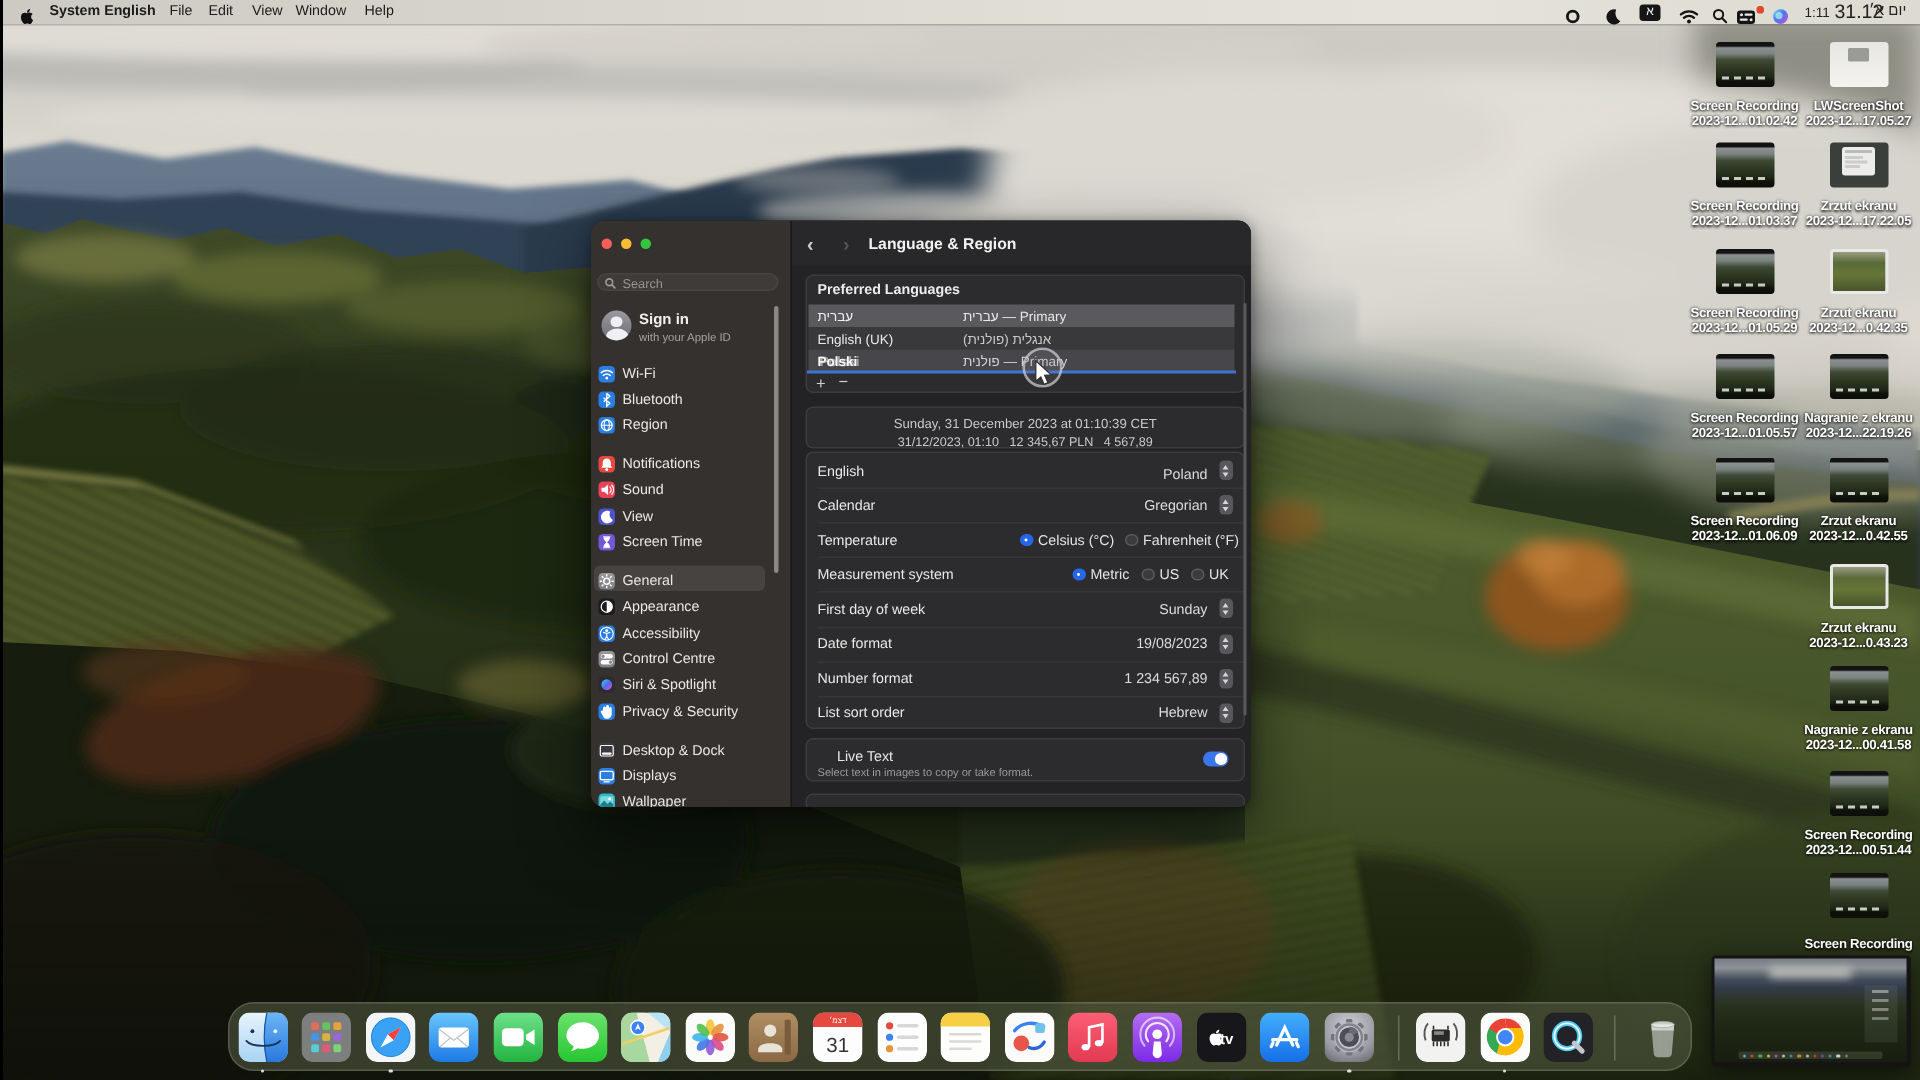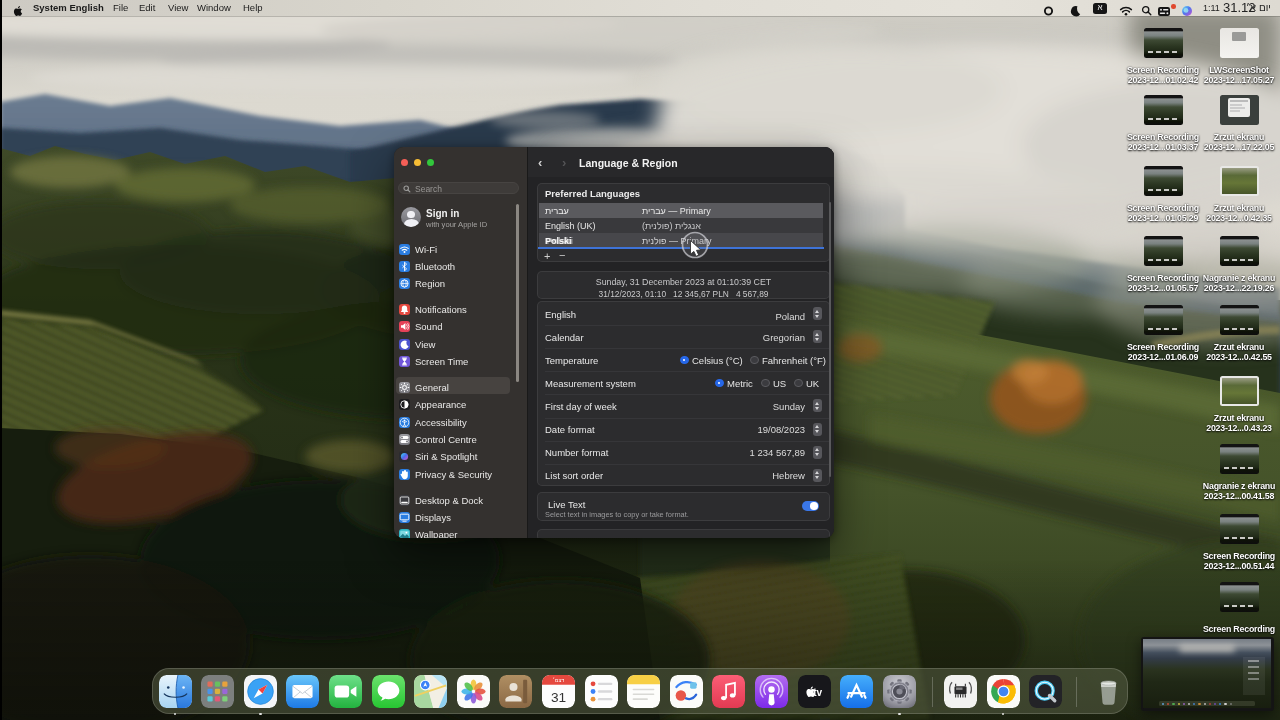--- a/index.html
+++ b/index.html
@@ -561,21 +561,21 @@
     <span class="row-val" style="top:122px">19/08/2023</span>
           <div class="stepper" style="top:120.5px"></div>
     <span class="row-lab" style="top:145.1px">Number format</span>
     <span class="row-val" style="top:145.1px">1 234 567,89</span>
           <div class="stepper" style="top:143.6px"></div>
     <span class="row-lab" style="top:168.2px">List sort order</span>
     <span class="row-val" style="top:168.2px">Hebrew</span>
           <div class="stepper" style="top:166.7px"></div>
   </div>
   <div class="gbox" style="top:345px;height:29px;">
-    <span class="abs" style="left:10px;top:5.5px;color:#e8e8e8;">Live Text</span>
+    <span class="abs" style="left:20px;top:5.5px;color:#e8e8e8;">Live Text</span>
     <span class="abs" style="left:7px;top:17px;font-size:7.4px;color:#9b9b9d;">Select text in images to copy or take format.</span>
     <div class="abs" style="left:264px;top:8px;width:16.5px;height:9.5px;border-radius:5px;background:#3a77e8;">
       <div class="abs" style="left:8px;top:1px;width:7.5px;height:7.5px;border-radius:50%;background:#fff;"></div>
     </div>
   </div>
   <div class="gbox" style="top:382px;height:12px;"></div>
   <div class="abs" style="left:300.5px;top:55px;width:2.5px;height:275px;border-radius:2px;background:#59595b;"></div>
  </div>
 </div>
 <svg class="abs" style="left:680px;top:230px;z-index:50" width="34" height="36" viewBox="0 0 34 36">

